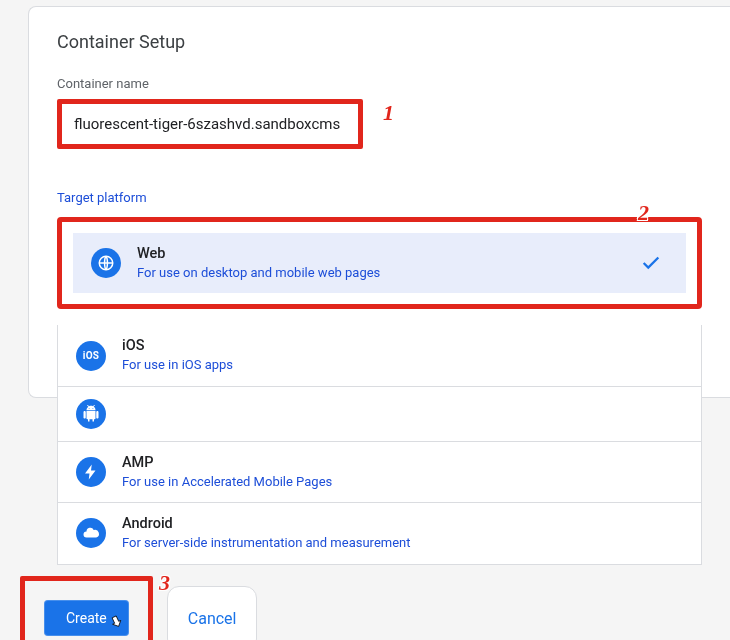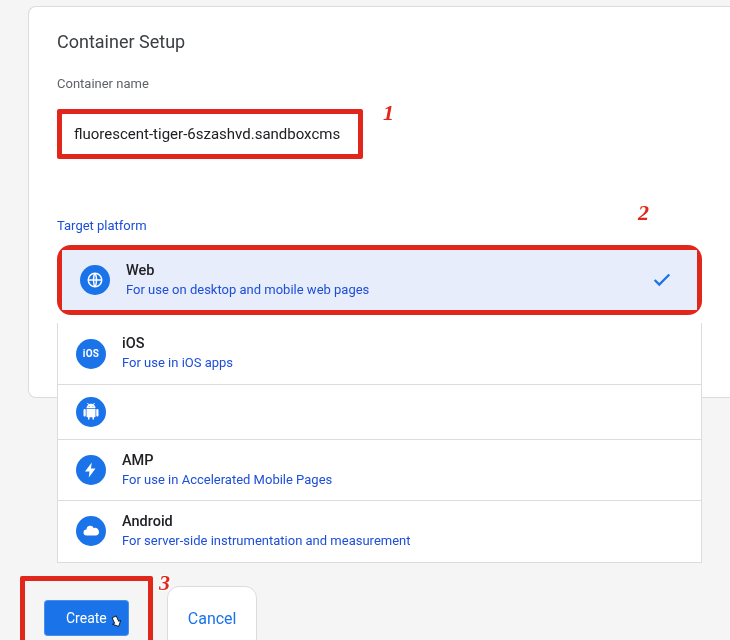--- a/index.html
+++ b/index.html
@@ -25,50 +25,49 @@
   }
   .panel-title {
     font-size: 18px;
     color: #3c4043;
     font-weight: 400;
     margin-bottom: 24px;
   }
   .field-label {
     font-size: 13px;
     color: #5f6368;
-    margin-bottom: 18px;
+    margin-bottom: 8px;
   }
   .name-input-wrap {
     border: 5px solid #e1261c;
     border-radius: 2px;
     display: inline-block;
     padding: 2px;
-    margin-bottom: 18px;
   }
   .name-input {
     width: 292px;
     height: 36px;
     border: none;
     outline: none;
     padding: 0 10px;
     font-size: 15px;
     color: #202124;
     font-family: inherit;
   }
   .section-label {
     color: #1d4ed8;
     font-size: 13px;
     margin-bottom: 12px;
     margin-top: 41px;
   }
   .platform-list-wrap {
     border: 5px solid #e1261c;
-    border-radius: 14px;
-    padding: 0;
-    margin-bottom: 8px;
+    border-radius: 4px;
+    padding: 11px;
+    margin-bottom: 16px;
   }
   .platform-list {
     border: 1px solid #dadce0;
     border-top: none;
   }
   .platform-item {
     display: flex;
     align-items: center;
     padding: 12px 18px;
     border-top: 1px solid #dadce0;

